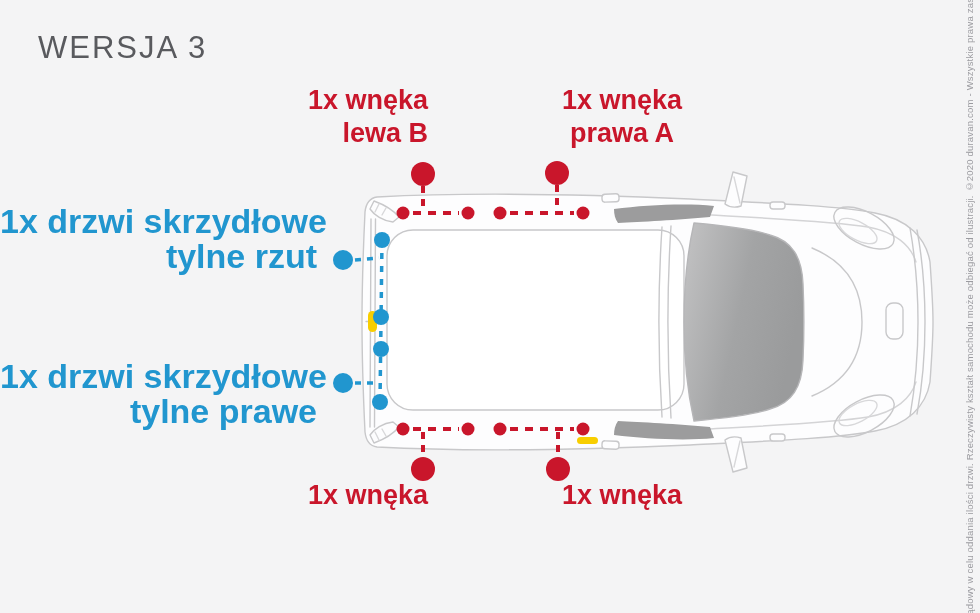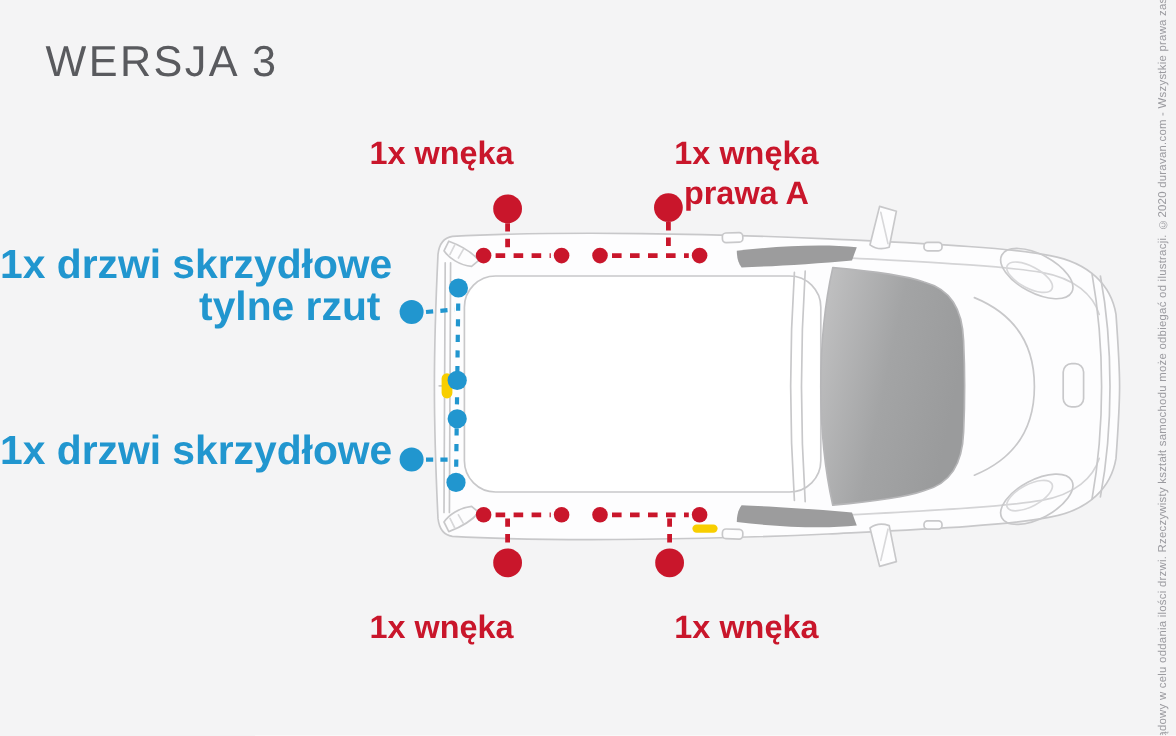--- a/index.html
+++ b/index.html
@@ -4,24 +4,24 @@
 <style>
   :root{
     --red:#c9162b; --blue:#2196cf; --yellow:#f8ce00;
     --outline:#c8c8ca; --title:#595a5e; --footnote:#9b9ba0; --bg:#f4f4f5;
   }
   html,body{margin:0;padding:0;}
   body{font-family:"Liberation Sans", sans-serif; background:#fff;}
   .stage{position:relative;width:980px;height:613px;background:var(--bg);overflow:hidden;}
   .page-title{
     position:absolute;left:38px;top:30px;
-    font-size:36px;font-weight:400;letter-spacing:2px;color:var(--title);
+    font-size:31px;font-weight:400;letter-spacing:2px;color:var(--title);
   }
   .label{position:absolute;font-weight:bold;line-height:33px;white-space:nowrap;}
-  .label-red{color:var(--red);font-size:27px;margin-top:28px;}
+  .label-red{color:var(--red);font-size:27px;}
   .label-blue{color:var(--blue);font-size:34px;line-height:35px;}
   .lbl-lewa-b   {left:280px;top:84px; width:148px;text-align:right;}
   .lbl-lewa-a   {left:548px;top:84px; width:148px;text-align:center;}
   .lbl-prawa-b  {left:280px;top:479px;width:148px;text-align:right;}
   .lbl-prawa-a  {left:548px;top:479px;width:148px;text-align:center;}
   .lbl-tylne-lewe {left:0;top:204px;width:317px;text-align:right;}
   .lbl-tylne-prawe{left:0;top:359px;width:317px;text-align:right;}
   .footnote-wrap{
     position:absolute;right:1px;top:0;height:613px;width:20px;
     display:flex;align-items:center;justify-content:center;overflow:hidden;
@@ -186,20 +186,21 @@
         <circle cx="381" cy="349" r="8" stroke="none"></circle>
         <circle cx="380" cy="402" r="8" stroke="none"></circle>
       </g>
     </g>
   </svg>
 
   <div class="page-title">WERSJA 3</div>
 
   <div class="label label-red lbl-lewa-b">
     <div>1x wnęka</div>
+    <div>lewa B</div>
   </div>
 
   <div class="label label-red lbl-lewa-a">
     <div>1x wnęka</div>
     <div>prawa A</div>
   </div>
 
   <div class="label label-red lbl-prawa-b">
     <div>1x wnęka</div>
   </div>
@@ -208,19 +209,20 @@
     <div>1x wnęka</div>
   </div>
 
   <div class="label label-blue lbl-tylne-lewe">
     <div>1x drzwi skrzydłowe</div>
     <div>tylne rzut</div>
   </div>
 
   <div class="label label-blue lbl-tylne-prawe">
     <div>1x drzwi skrzydłowe</div>
+    <div>tylne prawe</div>
   </div>
 
   <div class="footnote-wrap">
     <span class="footnote-text">*rzut poglądowy w celu oddania ilości drzwi. Rzeczywisty kształt samochodu może odbiegać od ilustracji. ©2020 duravan.com - Wszystkie prawa zastrzeżone.</span>
   </div>
 
 </div>
 
 </body></html>

